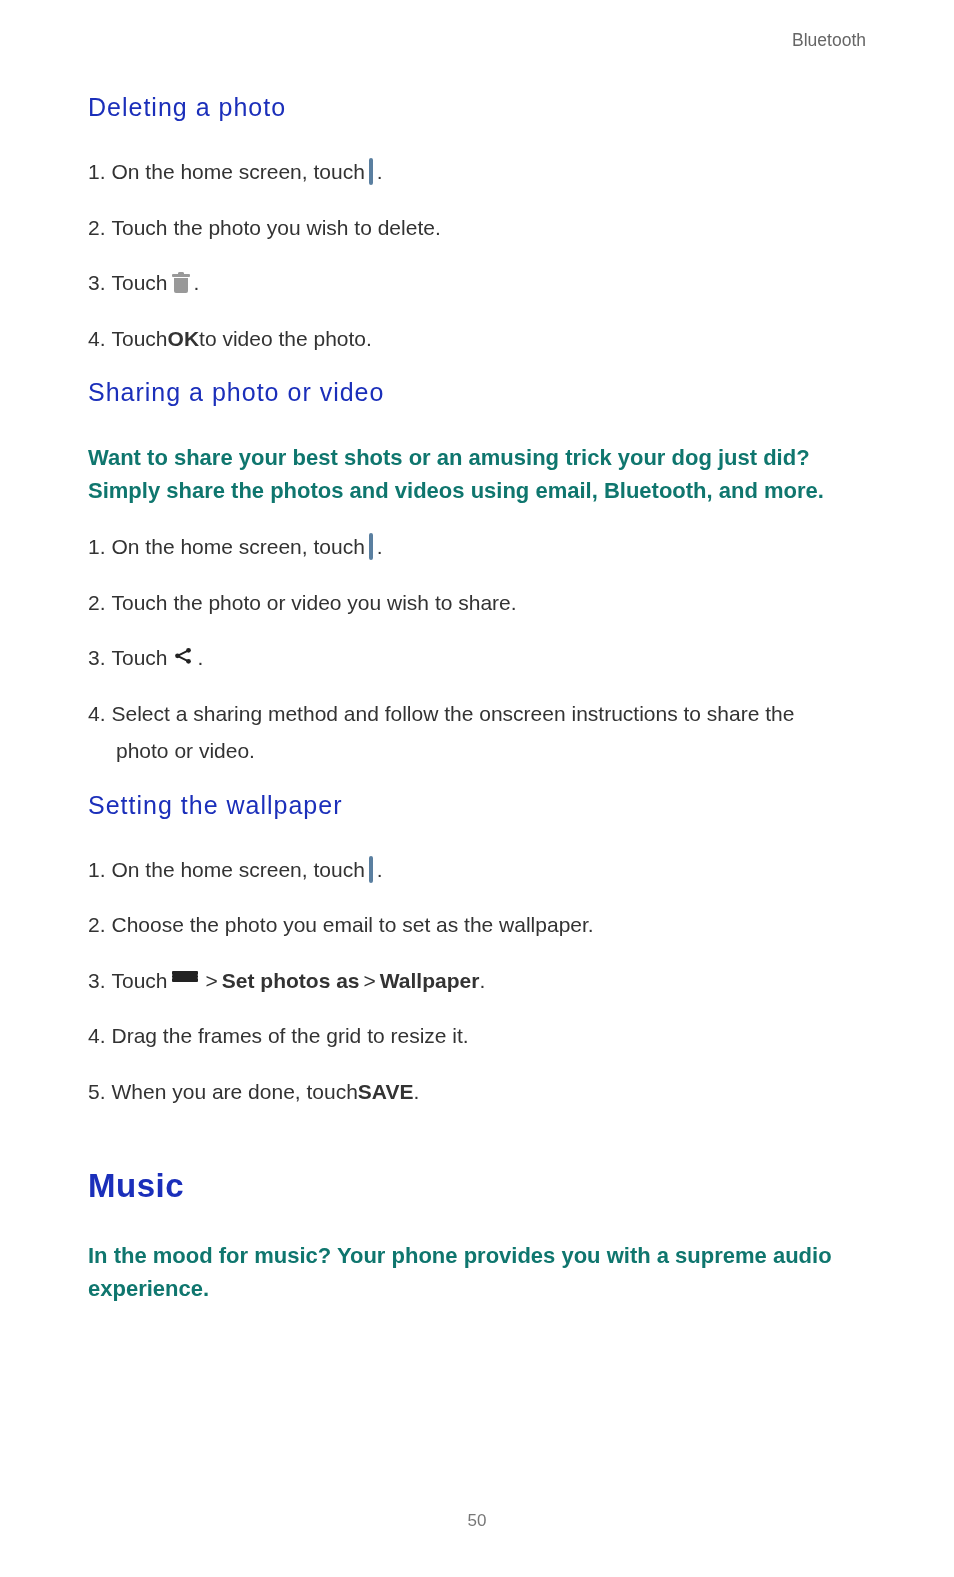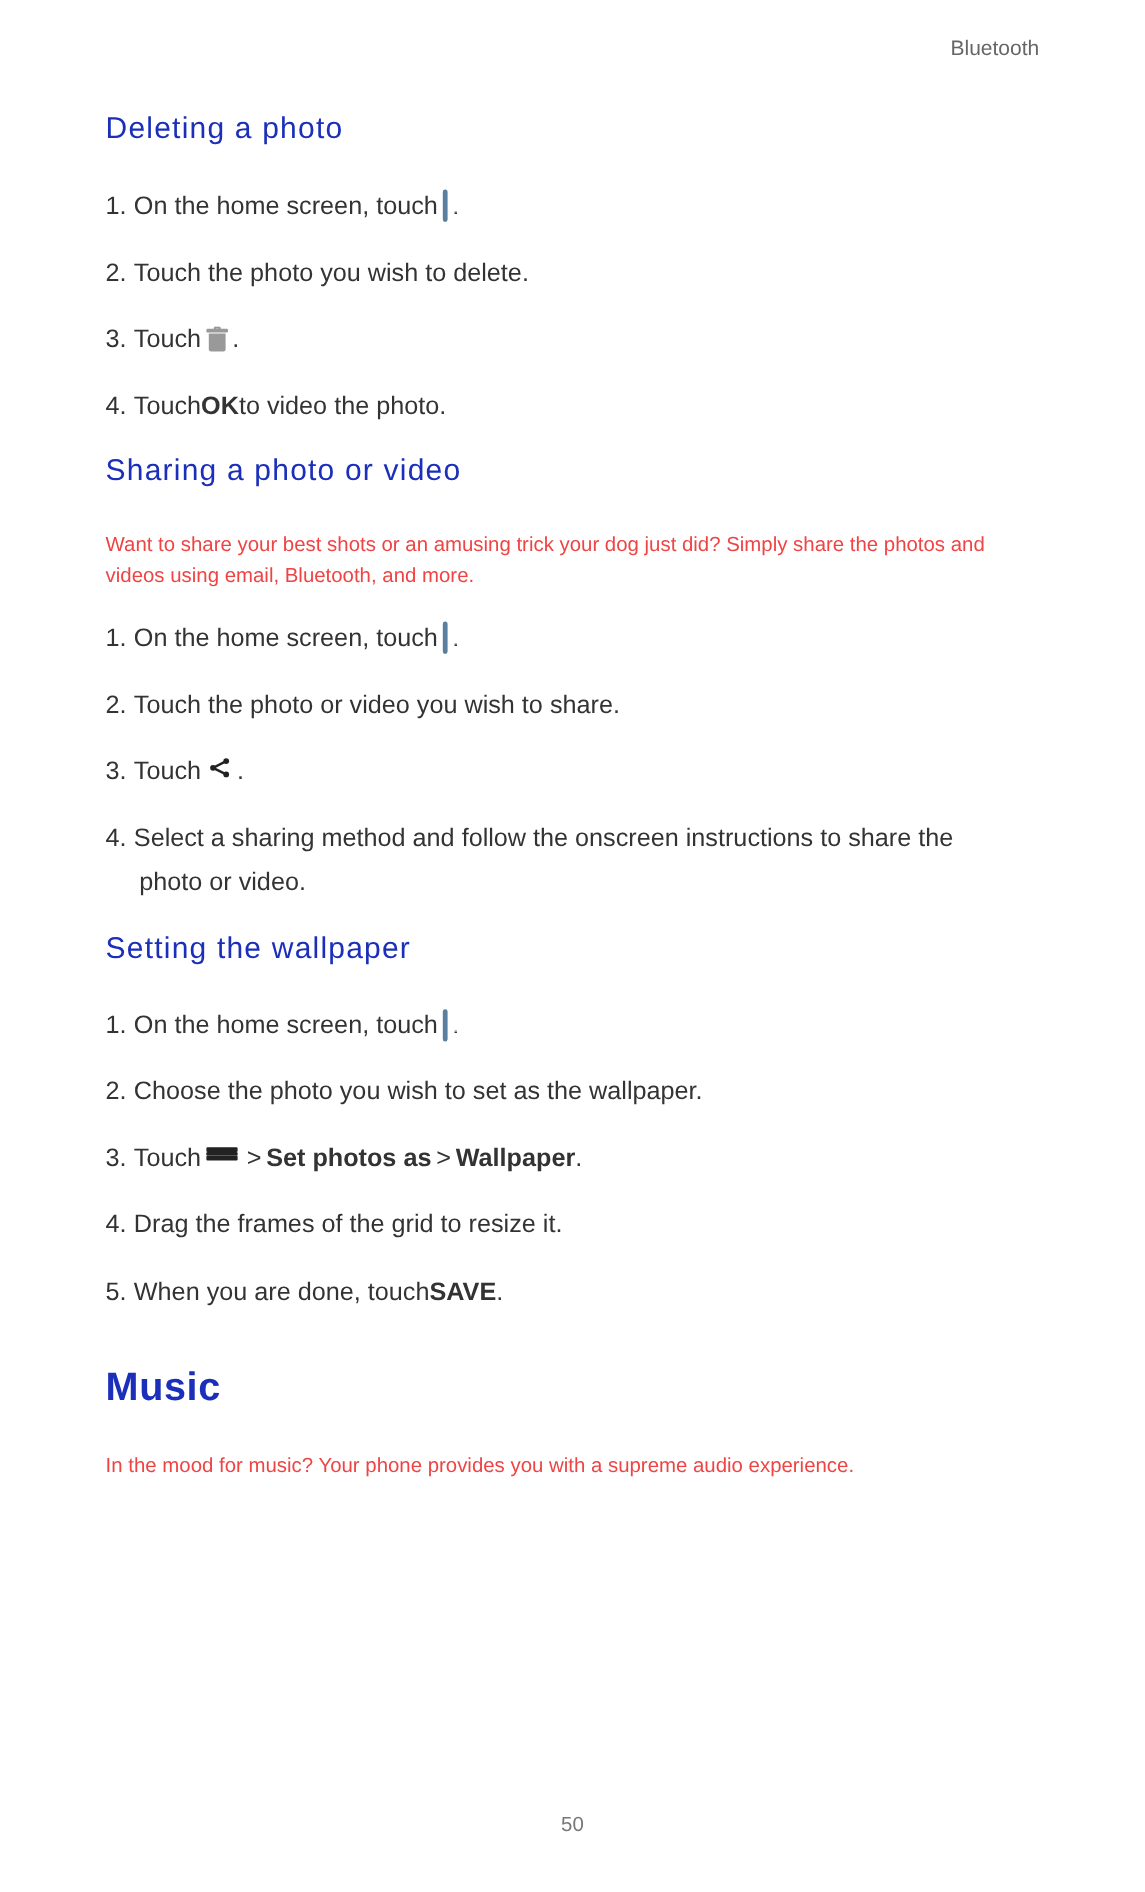--- a/index.html
+++ b/index.html
@@ -1,21 +1,21 @@
 <!DOCTYPE html>
 <html><head>
 <meta charset="utf-8">
 <style>
   * { box-sizing: border-box; margin: 0; padding: 0; }
   html, body { width: 954px; height: 1577px; background: #fff; font-family: Arial, Helvetica, sans-serif; color: #333; }
   .page { width: 954px; height: 1577px; padding: 30px 88px 0 88px; position: relative; }
   .header-label { text-align: right; font-size: 17.5px; color: #666; margin-bottom: 42px; margin-right: 0; }
   .section-h2 { color: #1B2FBA; font-size: 25px; font-weight: 400; letter-spacing: 1px; margin-bottom: 34px; margin-top: 12px; }
-  .section-h1 { color: #1B2FBA; font-size: 33px; font-weight: bold; margin-top: 45px; margin-bottom: 34px; letter-spacing: 0.5px; }
-  .body-p { font-size: 17px; color: #ef4444; line-height: 1.5; margin-bottom: 24px; }
+  .section-h1 { color: #1B2FBA; font-size: 33px; font-weight: bold; margin-top: 60px; margin-bottom: 34px; letter-spacing: 0.5px; }
+  .body-p { font-size: 22px; color: #0f766e; line-height: 1.5; margin-bottom: 24px; font-weight: bold; }
   .step { font-size: 21px; color: #333; line-height: 1.5; margin-bottom: 24px; display: flex; flex-wrap: wrap; align-items: center; }
   .step > span { display: inline; }
   .step .continuation { width: 100%; padding-left: 28px; margin-top: 6px; }
   .bold { font-weight: bold; }
   .num { margin-right: 6px; }
   .icon { display: inline-flex; align-items: center; justify-content: center; margin: 0 4px; vertical-align: middle; }
   .icon-gallery { width: 22px; height: 22px; border: 2px solid #5a7fa0; border-radius: 2px; background: linear-gradient(180deg,#7aa3c8 0 50%, #5a7fa0 50% 100%); position: relative; }
   .icon-gallery::after { content: ""; position: absolute; left: 3px; top: 4px; width: 14px; height: 3px; background: rgba(255,255,255,0.5); border-radius: 1px; box-shadow: 0 5px 0 rgba(255,255,255,0.5), 0 10px 0 rgba(255,255,255,0.5); }
   .icon-trash { width: 18px; height: 20px; position: relative; }
   .icon-trash-body { position: absolute; left: 2px; top: 5px; width: 14px; height: 15px; background: #999; border-radius: 0 0 2px 2px; }
@@ -104,21 +104,21 @@
 
   <div class="step">
     <span class="num">1.</span>
     <span>On the home screen, touch</span>
     <span class="icon"><span class="icon-gallery"></span></span>
     <span>.</span>
   </div>
 
   <div class="step">
     <span class="num">2.</span>
-    <span>Choose the photo you wish to set as the wallpaper.</span>
+    <span>Choose the photo you email to set as the wallpaper.</span>
   </div>
 
   <div class="step">
     <span class="num">3.</span>
     <span>Touch</span>
     <span class="icon icon-menu">
         <span></span>
         <span></span>
         <span></span>
       </span>

